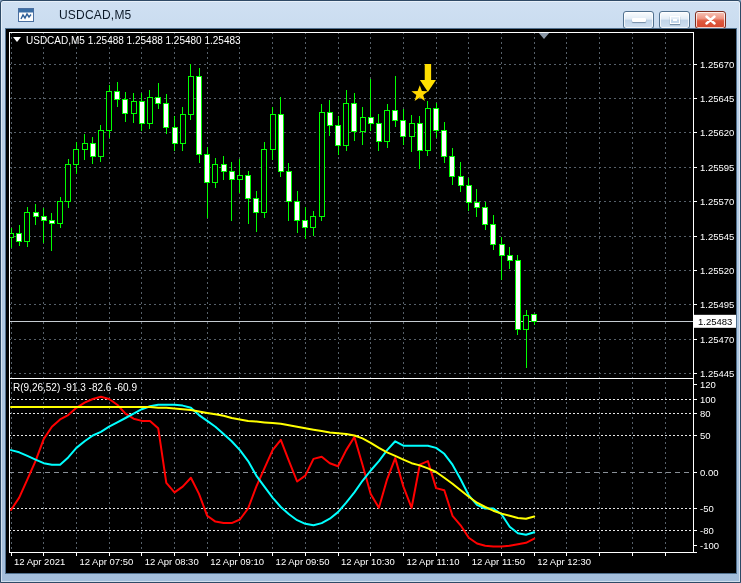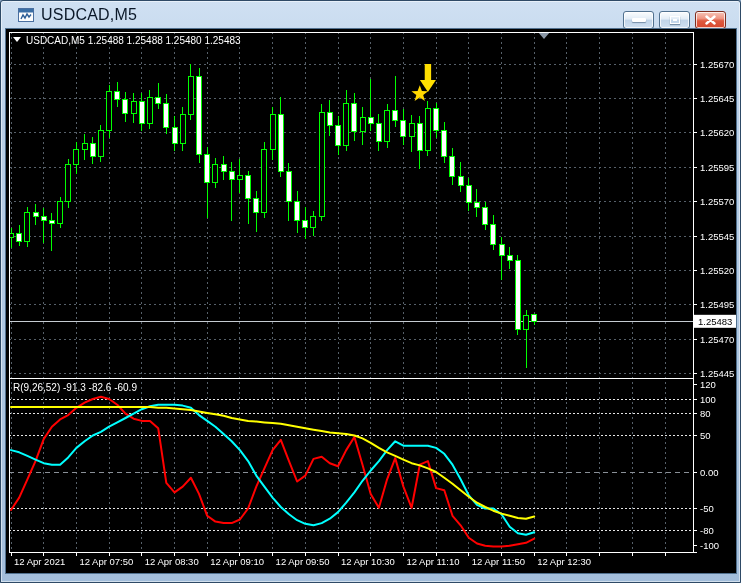--- a/index.html
+++ b/index.html
@@ -2,21 +2,21 @@
 <html><head>
 <meta charset="utf-8">
 <style>
   html,body{margin:0;padding:0;background:#8ea8c4;font-family:"Liberation Sans",sans-serif;}
   .window{position:relative;width:741px;height:583px;
     background:linear-gradient(180deg,#cfe0f2 0%,#b9cfe7 20%,#a3bedb 100%);
     border:1px solid #2e4a66;border-radius:3px 3px 0 0;box-sizing:border-box;
     box-shadow:inset 0 0 0 1px rgba(255,255,255,.5);overflow:hidden;}
   .titlebar{position:absolute;left:1px;top:1px;right:1px;height:26px;display:flex;align-items:center;padding-left:16px;}
   .app-icon{width:16px;height:16px;display:block;}
-  .title{margin-left:7px;font-size:16px;color:#0b1828;letter-spacing:.2px;}
+  .title{margin-left:25px;font-size:12px;color:#0b1828;letter-spacing:.2px;}
   .btns{position:absolute;right:13px;top:9px;display:flex;gap:5px;}
   .btn{width:29px;height:16px;border:1px solid #51718f;border-radius:3px;display:flex;align-items:center;justify-content:center;
     background:linear-gradient(180deg,#fbfdfe 0%,#e2ecf6 45%,#c0d4e8 50%,#cfe0f1 100%);
     box-shadow:inset 0 0 0 1px rgba(255,255,255,.75);cursor:default;}
   .btn.close{background:linear-gradient(180deg,#f6c5b8 0%,#ef9684 40%,#dd5a40 55%,#d8482e 100%);border-color:#7e2d1f;}
   .g-min{display:block;width:14px;height:4px;background:#fff;border-radius:1px;box-shadow:0 1px 1px rgba(40,70,100,.5);}
   .g-max{display:flex;align-items:center;justify-content:center;width:8px;height:6px;border:1px solid #fff;box-shadow:0 1px 1px rgba(40,70,100,.5);}
   .g-max i{display:block;width:4px;height:2px;background:#fff;}
   .client{position:absolute;left:5px;top:28px;width:730px;height:544px;background:#000;box-shadow:0 0 0 1px #51718f;}
   .client svg{display:block;}

